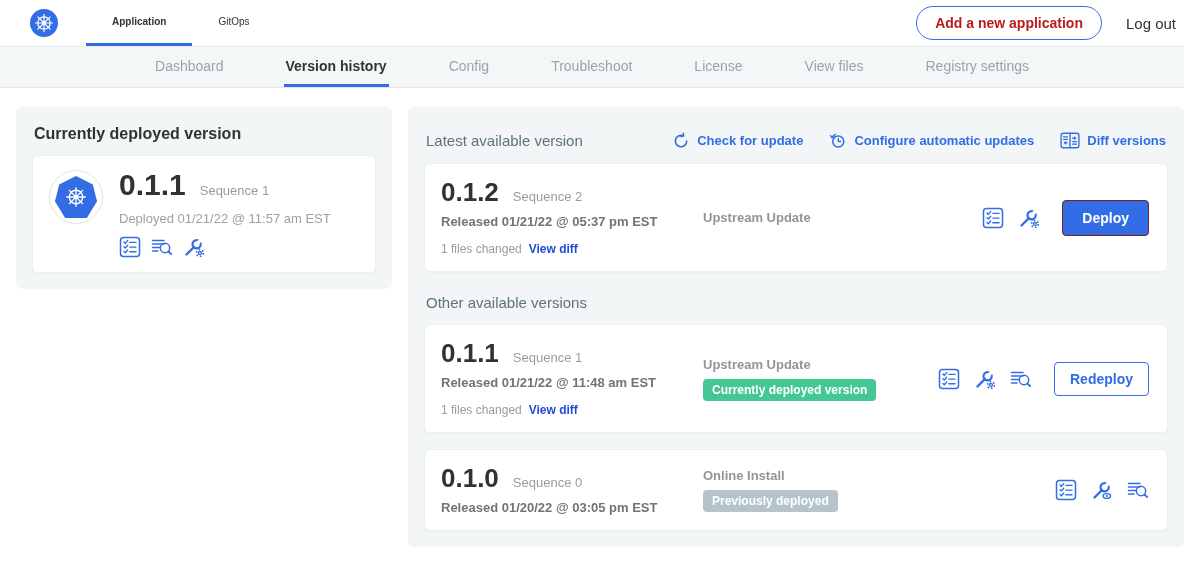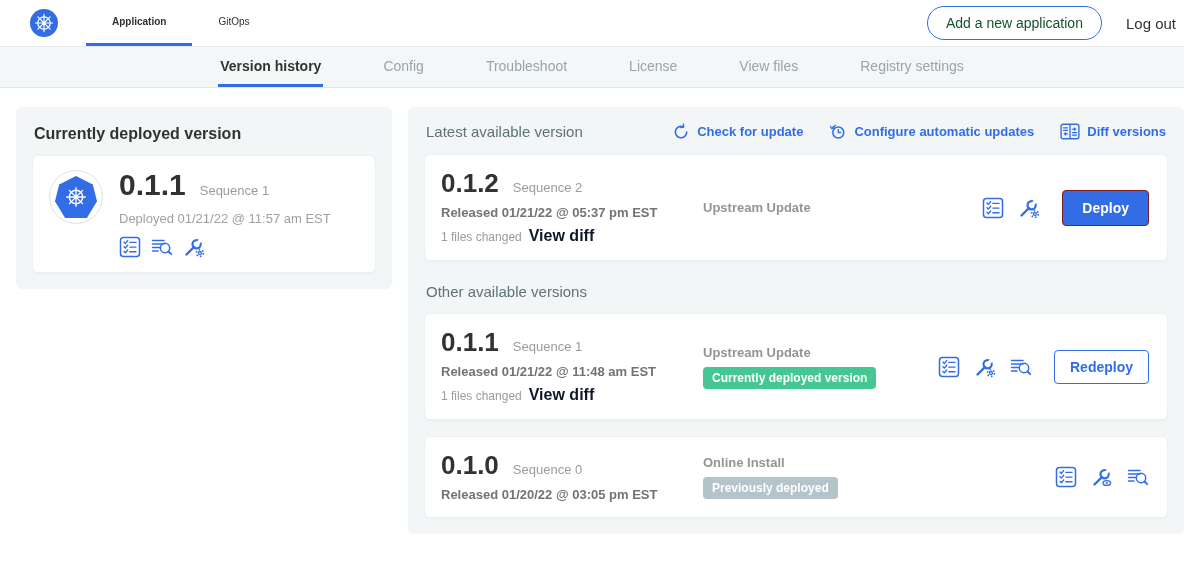--- a/index.html
+++ b/index.html
@@ -5,21 +5,21 @@
   * { margin:0; padding:0; box-sizing:border-box; }
   html,body { width:1200px; height:564px; background:#fff; font-family:"Liberation Sans", sans-serif; color:#323232; overflow:hidden; }
 
   
   .header { height:46px; display:flex; align-items:stretch; background:#fff; }
   .logo-wrap { display:flex; align-items:center; margin-left:30px; margin-right:28px; }
   .header-tabs { display:flex; align-items:stretch; }
   .htab { display:flex; align-items:center; padding:0 26px; font-size:10px; font-weight:500; color:#323232; cursor:pointer; border-bottom:3px solid transparent; }
   .htab.active { font-weight:700; border-bottom-color:#326de6; }
   .header-right { margin-left:auto; display:flex; align-items:center; gap:24px; padding-right:24px; }
-  .add-app-btn { background:#fff; border:1px solid #326de6; color:#14532d; font-weight:400; font-size:14px; font-family:inherit; padding:8px 18px; border-radius:18px; cursor:pointer; }
+  .add-app-btn { background:#fff; border:1px solid #326de6; color:#b91c1c; font-weight:700; font-size:14px; font-family:inherit; padding:8px 18px; border-radius:18px; cursor:pointer; }
   .logout { font-size:15px; color:#323232; cursor:pointer; }
 
   
   .subnav { height:42px; margin-right:16px; background:#f4f7f8; border-top:1px solid #e7eaec; border-bottom:1px solid #e3e7e9; display:flex; justify-content:center; gap:58px; }
   .stab { display:flex; align-items:center; font-size:14px; color:#9aa4a9; cursor:pointer; border-bottom:3px solid transparent; padding:0 2px; }
   .stab.active { color:#323232; font-weight:700; border-bottom-color:#326de6; }
 
   
   .main { display:flex; align-items:flex-start; gap:16px; padding:19px 16px 0 16px; }
   .panel { background:#f2f6f7; border-radius:6px; }
@@ -35,34 +35,34 @@
   .app-logo-hept { width:42px; height:42px; background:#326de6; clip-path:polygon(50% 0%, 90% 20%, 100% 60%, 76% 100%, 24% 100%, 0% 60%, 10% 20%); display:flex; align-items:center; justify-content:center; }
   .vrow { display:flex; align-items:baseline; gap:14px; }
   .vnum-lg { font-size:30px; font-weight:700; color:#323232; line-height:1; }
   .seq { font-size:13px; color:#9b9b9b; }
   .meta { font-size:13px; color:#a0a0a0; margin-top:11px; }
   .icon-row { display:flex; align-items:center; gap:10px; margin-top:10px; color:#326de6; }
   .icon { width:22px; height:22px; color:#326de6; cursor:pointer; flex:0 0 auto; }
   .icon-sm { width:18px; height:18px; }
 
   
-  .panel-head { display:flex; align-items:center; justify-content:space-between; margin:1px 2px 13px 2px; }
+  .panel-head { display:flex; align-items:center; justify-content:space-between; margin:10px 2px 13px 2px; }
   .phead-title { font-size:15px; font-weight:500; color:#5e7379; }
   .head-actions { display:flex; align-items:center; gap:26px; }
   .blue-link { display:flex; align-items:center; gap:7px; color:#326de6; font-size:13px; font-weight:700; cursor:pointer; }
   .other-title { font-size:15px; font-weight:500; color:#5e7379; margin:22px 2px 13px 2px; }
 
   .vcard { display:flex; align-items:center; padding:15px 16px; }
   .vcard + .vcard { margin-top:16px; }
   .vleft { width:262px; flex:0 0 auto; }
   .vnum { font-size:26px; font-weight:700; color:#323232; line-height:1; }
   .released { font-size:13px; font-weight:600; color:#737373; margin-top:9px; }
   .files-row { display:flex; align-items:baseline; gap:7px; margin-top:7px; }
   .files { font-size:12px; color:#9b9b9b; }
-  .view-diff { font-size:16px; font-weight:700; color:#0f172a; cursor:pointer; }
+  .view-diff { font-size:12px; font-weight:700; color:#1d4ed8; cursor:pointer;margin-top:6px; }
   .vmid { flex:1; display:flex; flex-direction:column; align-items:flex-start; justify-content:center; }
   .source { font-size:13px; font-weight:700; color:#949494; }
   .badge { display:inline-block; margin-top:7px; font-size:12px; font-weight:700; color:#fff; padding:4px 9px; border-radius:4px; }
   .badge.green { background:#44c793; }
   .badge.gray { background:#b4c4ca; }
   .vright { display:flex; align-items:center; gap:14px; flex:0 0 auto; padding-right:2px; }
   .deploy-btn { background:#326de6; border:1px solid #7f1d1d; color:#fff; font-family:inherit; font-weight:700; font-size:14px; padding:9px 19px; border-radius:4px; cursor:pointer; margin-left:8px; }
   .redeploy-btn { background:#fff; border:1px solid #326de6; color:#326de6; font-family:inherit; font-weight:700; font-size:14px; padding:8px 15px; border-radius:4px; cursor:pointer; margin-left:8px; }
 
   .svgdefs { position:absolute; width:0; height:0; overflow:hidden; }
@@ -148,20 +148,21 @@
         <span>GitOps</span>
       </div>
   </nav>
   <div class="header-right">
     <button class="add-app-btn">Add a new application</button>
     <div class="logout">Log out</div>
   </div>
 </div>
 
 <nav class="subnav">
+  <div class="stab">Dashboard</div>
   <div class="stab active">Version history</div>
   <div class="stab">Config</div>
   <div class="stab">Troubleshoot</div>
   <div class="stab">License</div>
   <div class="stab">View files</div>
   <div class="stab">Registry settings</div>
 </nav>
 
 <div class="main">
 

